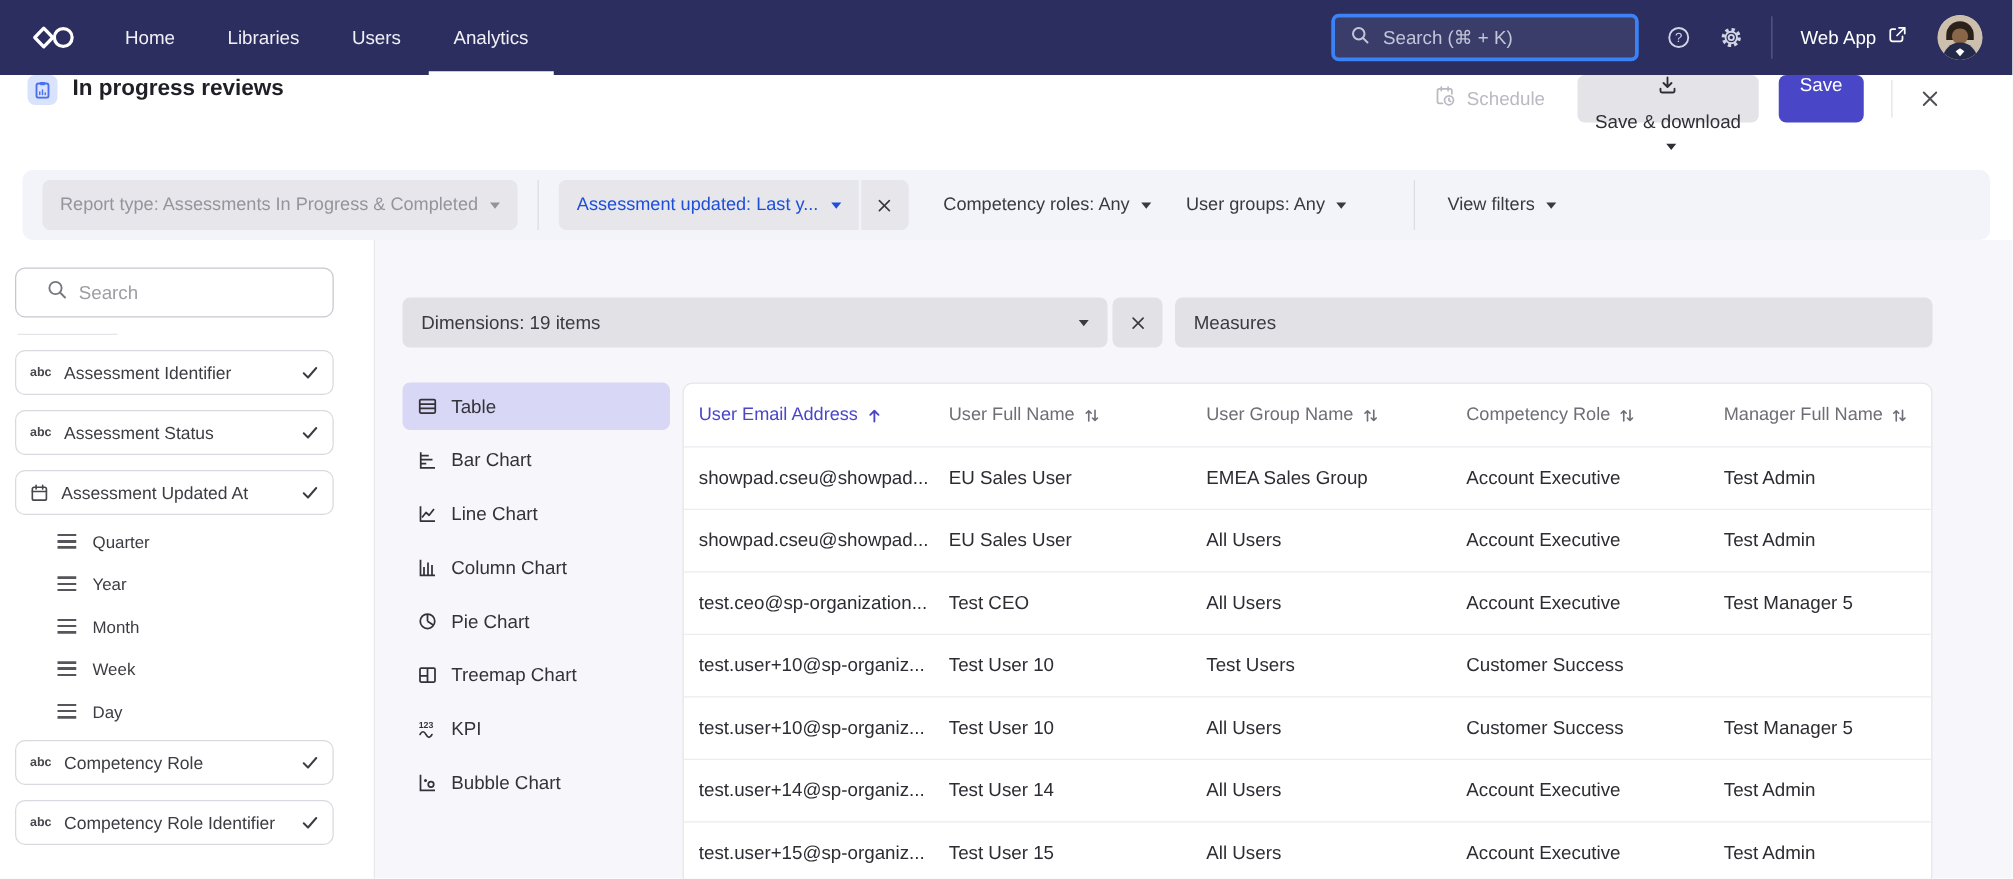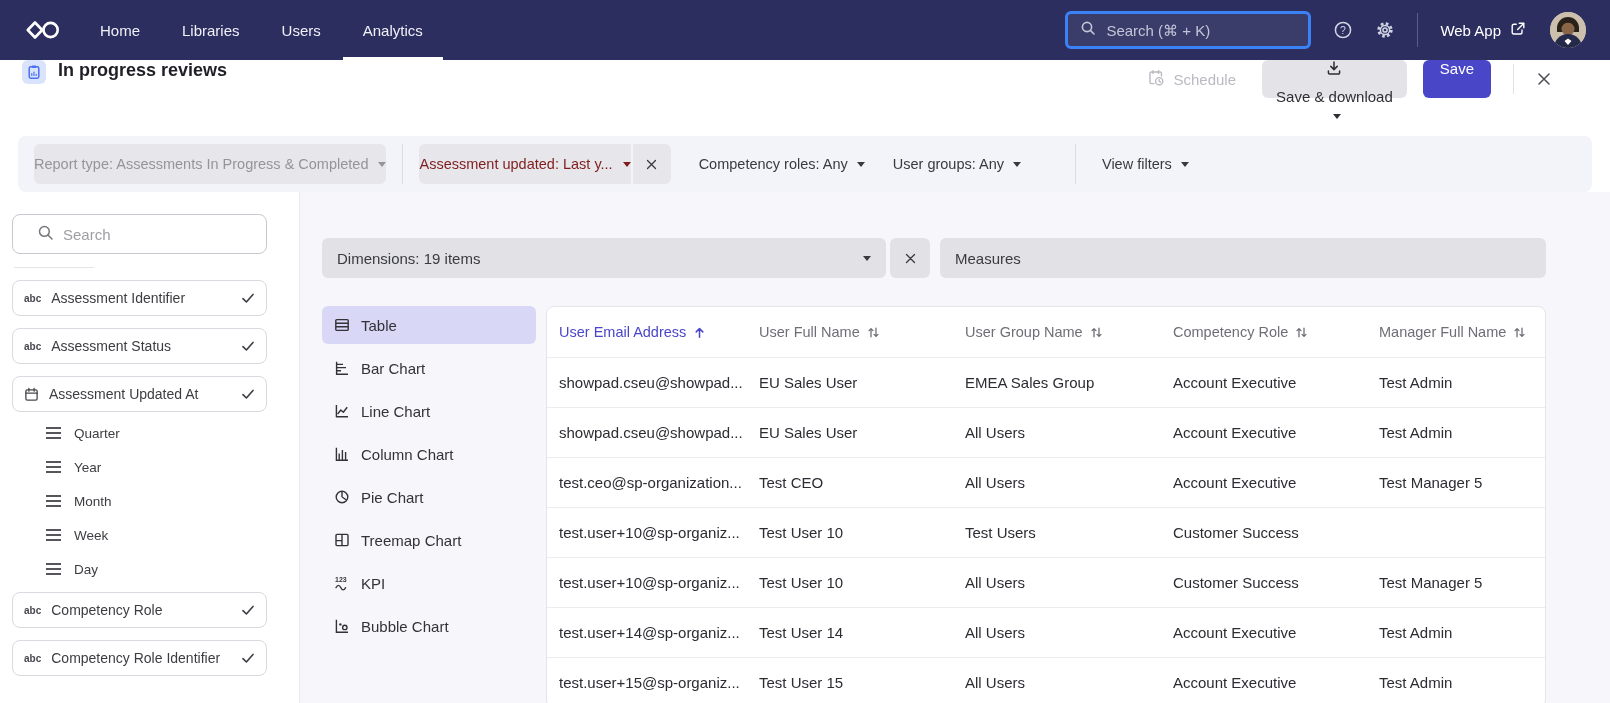--- a/index.html
+++ b/index.html
@@ -39,23 +39,23 @@
   .title-divider { width:1px; height:30px; background:#e2e2e6; margin:0 22px; }
   .caret { width:0; height:0; border-left:4.5px solid transparent; border-right:4.5px solid transparent;
     border-top:5.5px solid currentColor; display:inline-block; }
   .close-x { cursor:pointer; display:flex; align-items:center; }
 
   
   .filter-wrap { background:#ffffff; padding:6px 18px 0 18px; }
   .filter-strip { height:56px; background:#f3f4f9; border-radius:8px; display:flex; align-items:center;
     padding:0 16px; }
   .pill { height:40px; background:#e6e6eb; border-radius:6px; display:flex; align-items:center;
-    padding:0 0; gap:10px; font-size:14.5px; cursor:pointer; }
+    padding:0 14px; gap:10px; font-size:14.5px; cursor:pointer; }
   .pill.muted { color:#95949b; }
-  .pill.dark { color:#7f1d1d; border-radius:6px 0 0 6px; }
+  .pill.dark { color:#1d4ed8; border-radius:6px 0 0 6px; }
   .pill-x { width:38px; height:40px; background:#e6e6eb; border-radius:0 6px 6px 0; margin-left:2px;
     display:flex; align-items:center; justify-content:center; cursor:pointer; }
   .strip-divider { width:1px; height:40px; background:#dcdce3; margin:0 16px; }
   .plain-filter { display:flex; align-items:center; gap:9px; font-size:14.5px; color:#39393f;
     cursor:pointer; margin-right:28px; }
 
   
   .content { display:flex; height:511px; overflow:hidden; background:#f7f7fb; }
   .sidebar { width:300px; flex:none; background:#ffffff; border-right:1px solid #e9e9ed;
     padding:22px 32px 0 12px; }

